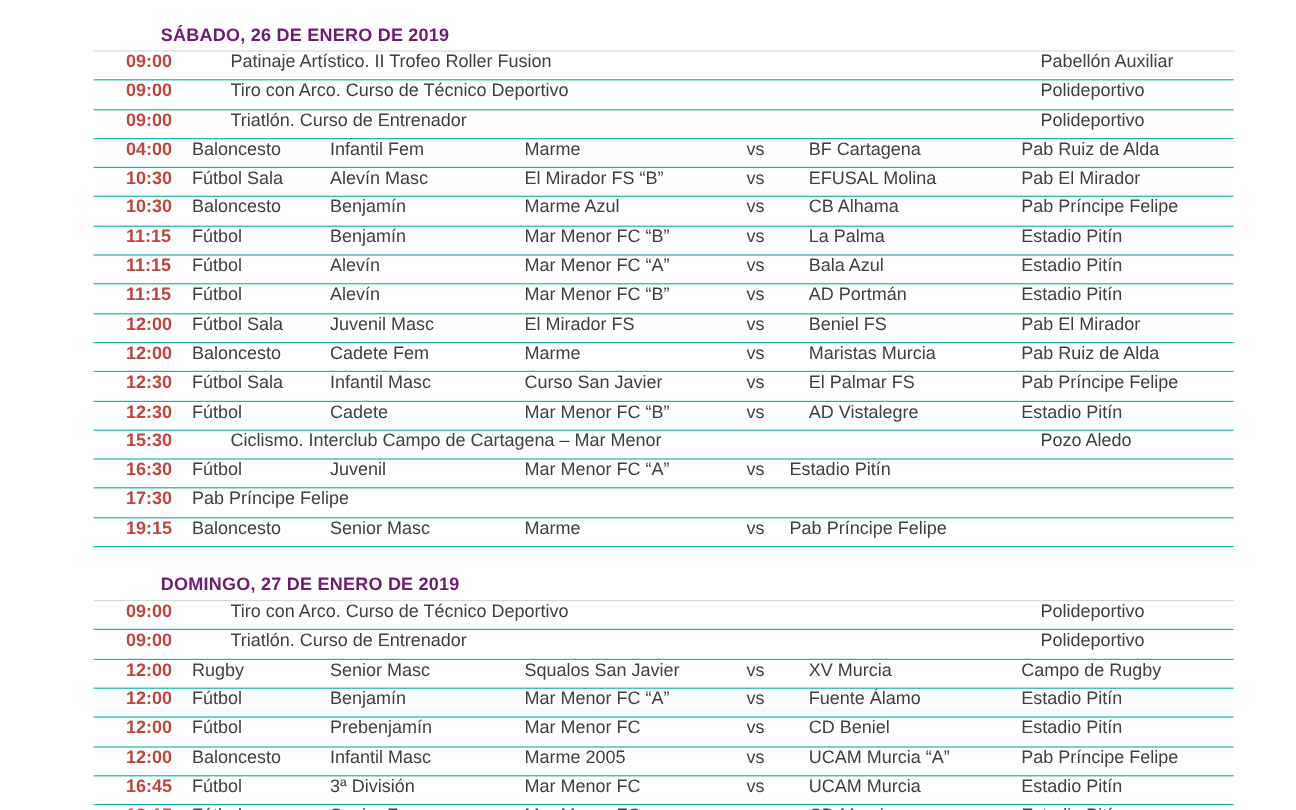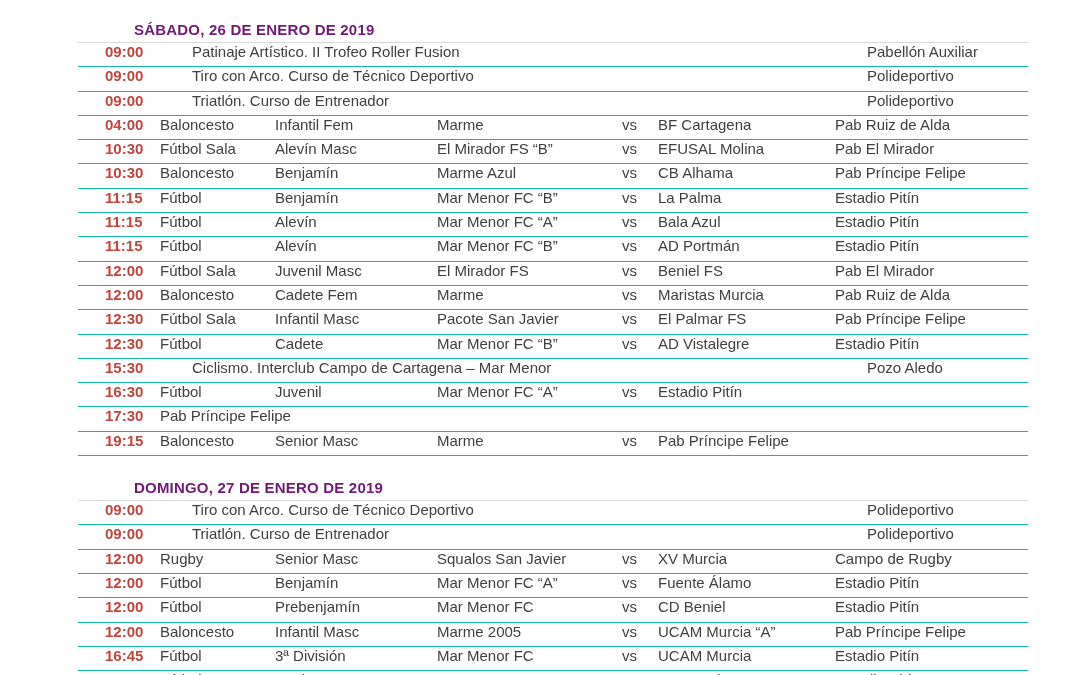--- a/index.html
+++ b/index.html
@@ -43,21 +43,21 @@
     font-size: 15px;
     color: #3f3f3f;
     white-space: nowrap;
   }
   .cell { overflow: hidden; box-sizing: border-box; flex: 0 0 auto; }
   .c-time  { width: 82px;  padding-left: 27px; color: #bf453f; font-weight: 700; }
   .c-sport { width: 115px; }
   .c-cat   { width: 162px; }
   .c-team  { width: 185px; }
   .c-vs    { width: 36px;  }
-  .c-opp   { width: 177px; }
+  .c-opp   { width: 177px; margin-left: 16px; }
   .c-desc  { width: 675px; margin-left: 32px; }
   .c-venue { width: 193px; }
 </style>
 </head>
 <body>
 
 <div class="schedule" id="schedule">
     <div class="section">
       <div class="section-title">SÁBADO, 26 DE ENERO DE 2019</div>
       <div class="rows">
@@ -145,21 +145,21 @@
           <div class="cell c-cat">Cadete Fem</div>
           <div class="cell c-team">Marme</div>
           <div class="cell c-vs">vs</div>
           <div class="cell c-opp">Maristas Murcia</div>
           <div class="cell c-venue">Pab Ruiz de Alda</div>
         </div>
         <div class="row">
           <div class="cell c-time">12:30</div>
           <div class="cell c-sport">Fútbol Sala</div>
           <div class="cell c-cat">Infantil Masc</div>
-          <div class="cell c-team">Pacote San Javier</div>
+          <div class="cell c-team">Curso San Javier</div>
           <div class="cell c-vs">vs</div>
           <div class="cell c-opp">El Palmar FS</div>
           <div class="cell c-venue">Pab Príncipe Felipe</div>
         </div>
         <div class="row">
           <div class="cell c-time">12:30</div>
           <div class="cell c-sport">Fútbol</div>
           <div class="cell c-cat">Cadete</div>
           <div class="cell c-team">Mar Menor FC “B”</div>
           <div class="cell c-vs">vs</div>

